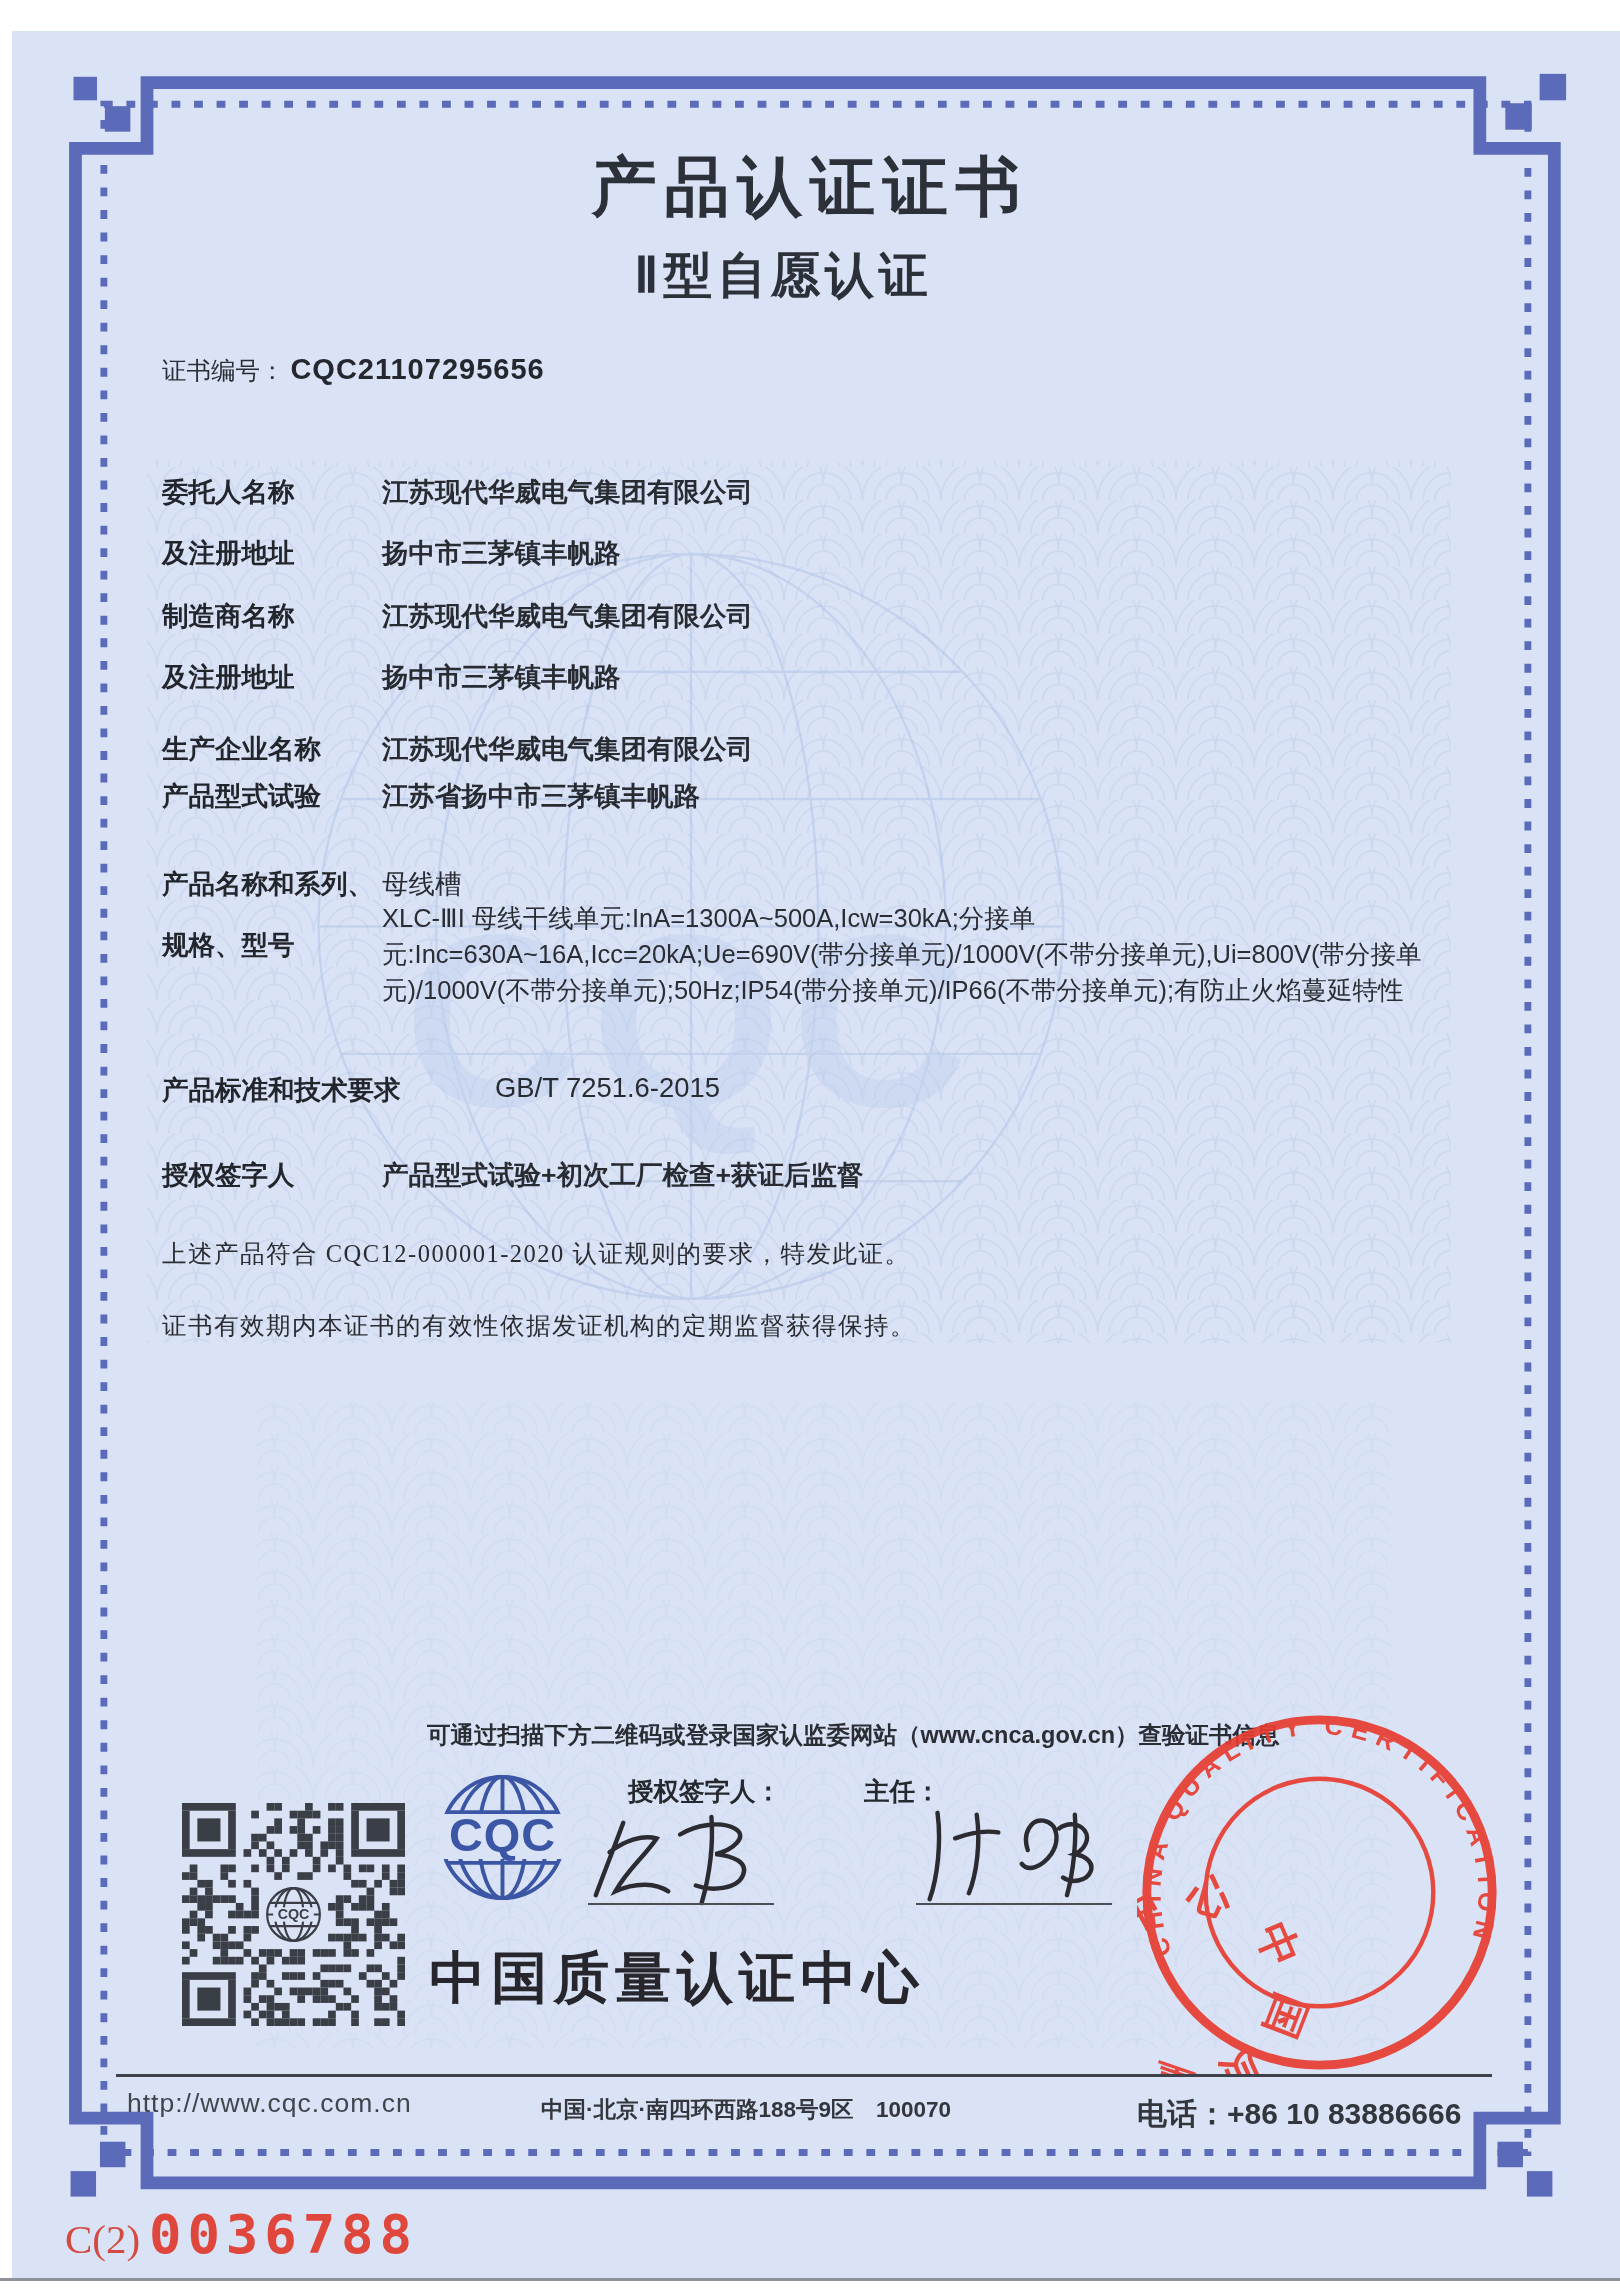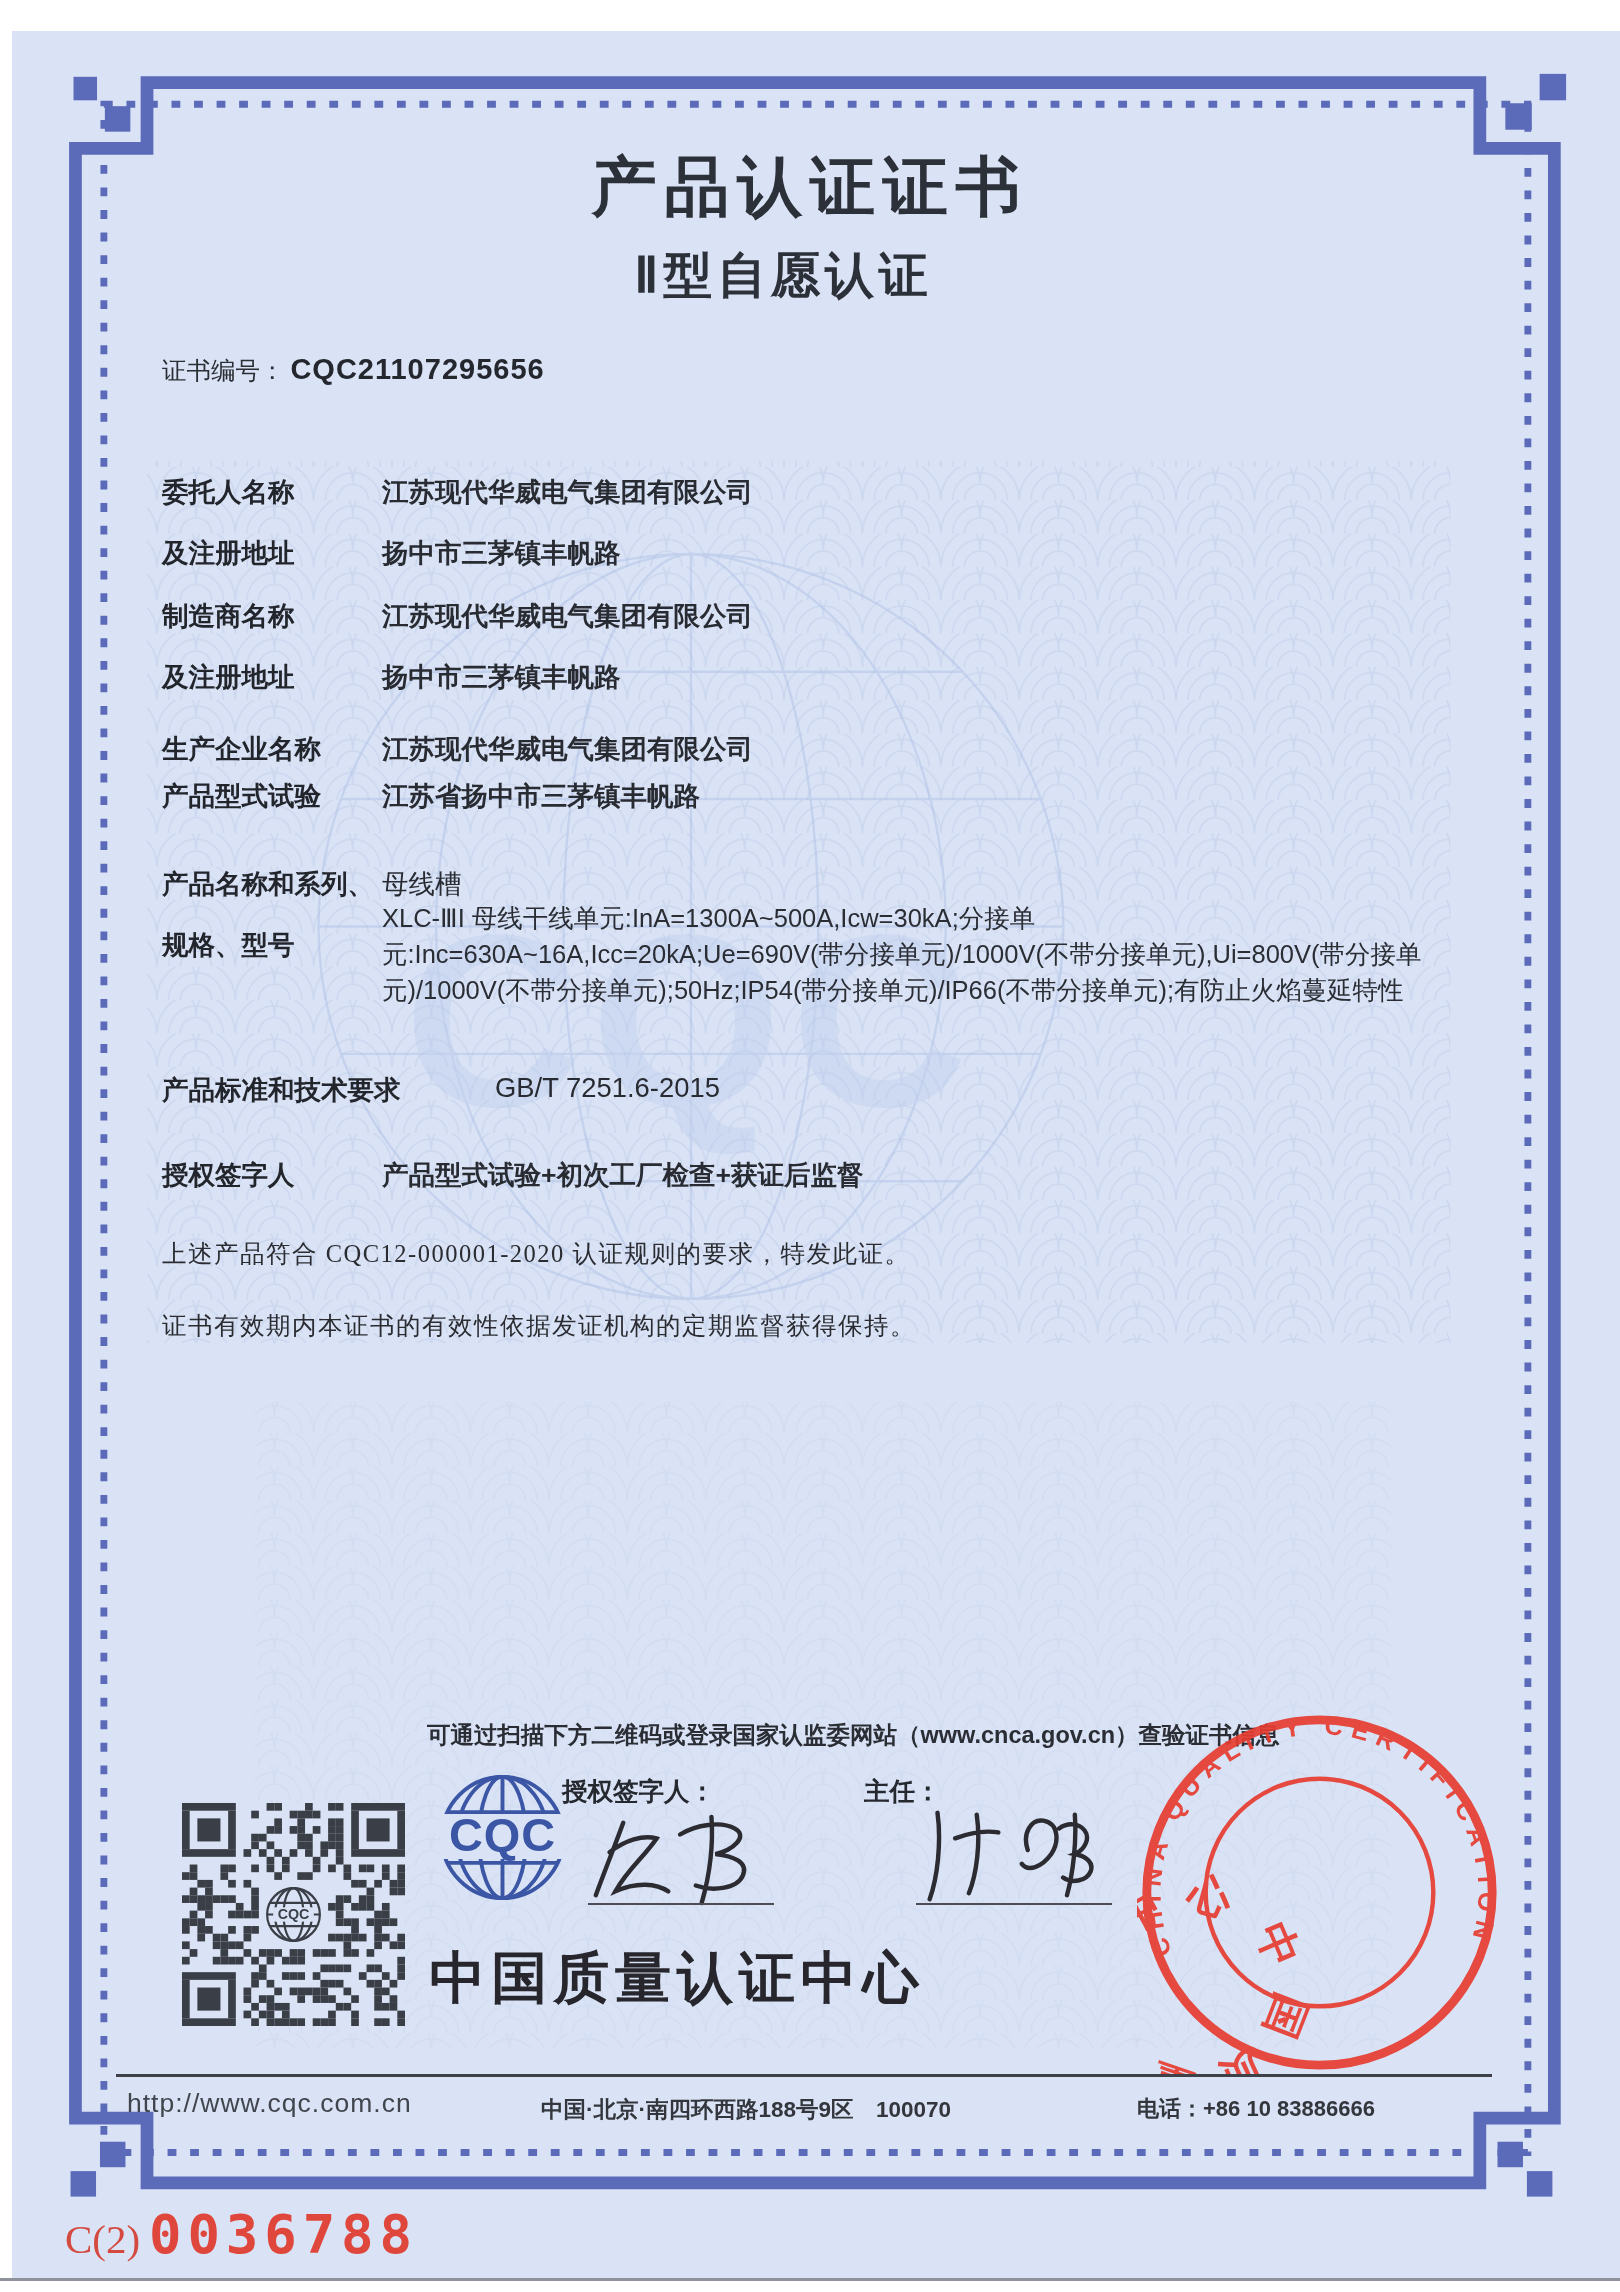--- a/index.html
+++ b/index.html
@@ -26,21 +26,21 @@
   .stmt{position:absolute;left:162px;font-size:24.5px;letter-spacing:1.5px;font-weight:500;
         color:#2a2c32;font-family:"Liberation Serif",serif;}
   .note{position:absolute;left:427px;top:1719px;font-size:23.5px;font-weight:600;color:#2a2d34;}
   .siglabel{position:absolute;top:1774px;font-size:25.5px;font-weight:700;color:#25282e;}
   .underline{position:absolute;top:1903px;height:2px;background:#4c4d55;}
   .orgname{position:absolute;left:400px;top:1941px;width:554px;text-align:center;
         font-size:56px;font-weight:700;letter-spacing:5.9px;color:#26262c;}
   .footline{position:absolute;left:116px;top:2074px;width:1376px;height:2.9px;background:#3e4147;}
   .url{position:absolute;left:127px;top:2088px;font-size:26.5px;letter-spacing:1px;color:#41454e;}
   .addr{position:absolute;left:541px;top:2094px;font-size:22.5px;font-weight:600;color:#33363c;}
-  .phone{position:absolute;left:1137px;top:2094px;font-size:22px;font-weight:600;color:#33363c;}
+  .phone{position:absolute;left:1137px;top:2094px;font-size:30px;font-weight:600;color:#33363c;}
   .serialpfx{position:absolute;left:65px;top:2215px;font-size:41px;font-weight:400;
         color:#d44a40;font-family:"Liberation Serif",serif;}
   .serialnum{position:absolute;left:149px;top:2203px;font-size:54px;font-weight:700;
         letter-spacing:5.9px;color:#e0473c;font-family:"DejaVu Sans Mono",monospace;}
   .greyline{position:absolute;left:0;top:2278px;width:1620px;height:2.9px;background:#8e939b;}
   svg text{font-family:"Liberation Sans",sans-serif;}
 </style>
 </head>
 <body>
 
@@ -426,21 +426,21 @@
       <ellipse cx="0" cy="0" rx="46" ry="62"></ellipse>
       <line x1="0" y1="-62" x2="0" y2="62"></line>
       <line x1="-62" y1="0" x2="62" y2="0"></line>
       <line x1="-56" y1="-26" x2="56" y2="-26"></line>
       <line x1="-56" y1="26" x2="56" y2="26"></line>
     </g>
     <rect x="-64" y="-24" width="128" height="46" fill="#dae3f5"></rect>
     <text x="0" y="14" text-anchor="middle" font-size="48" font-weight="700" letter-spacing="1" fill="#3c56a6">CQC</text>
   </svg>
 
-  <div class="siglabel" style="left:562px">授权签字人：</div>
+  <div class="siglabel" style="left:628px">授权签字人：</div>
   <div class="siglabel" style="left:864px">主任：</div>
 
   <svg class="abs" style="left:586px;top:1805px" width="196" height="108" viewBox="0 0 200 110">
     <path d="M38,18 C30,40 18,70 10,92 M24,48 C40,36 58,30 72,34 C60,52 42,66 30,88 C52,78 72,80 84,88 M96,30 C112,20 138,16 152,24 C166,32 150,46 132,50 C150,52 166,58 160,72 C154,86 128,88 112,82 M128,12 C130,40 126,72 118,100" fill="none" stroke="#2b2b31" stroke-width="4.5" stroke-linecap="round"></path>
   </svg>
   <svg class="abs" style="left:912px;top:1799px" width="206" height="113" viewBox="0 0 210 115">
     <path d="M26,14 C30,44 26,80 18,102 M44,40 C60,34 76,32 88,34 M66,16 C70,44 66,76 58,96 M118,52 C112,34 122,20 134,22 C150,25 150,44 142,56 C132,70 118,74 112,66 M150,30 C158,24 170,24 176,32 C182,40 176,52 166,56 C176,58 186,64 182,74 C178,84 162,86 154,80 M166,16 C168,44 164,76 158,98" fill="none" stroke="#2b2b31" stroke-width="4.5" stroke-linecap="round"></path>
   </svg>
   <div class="underline" style="left:588px;width:186px"></div>
   <div class="underline" style="left:916px;width:196px"></div>

